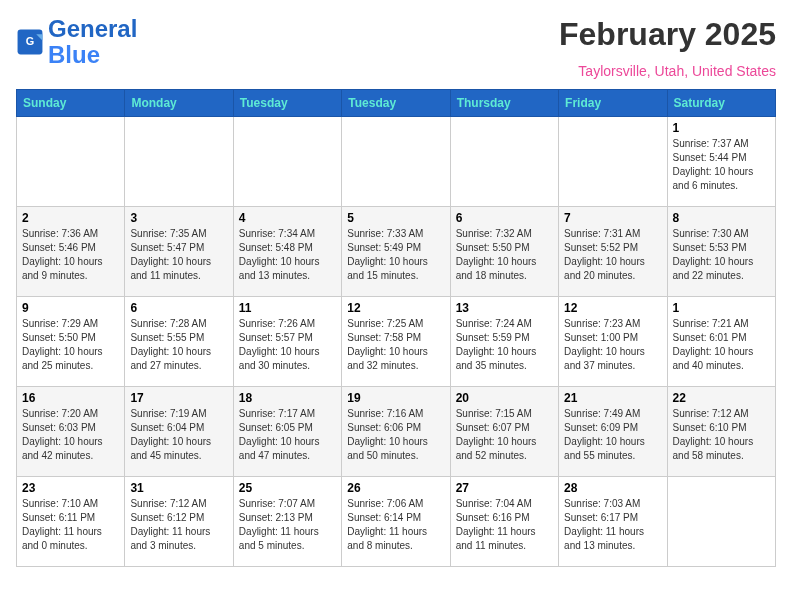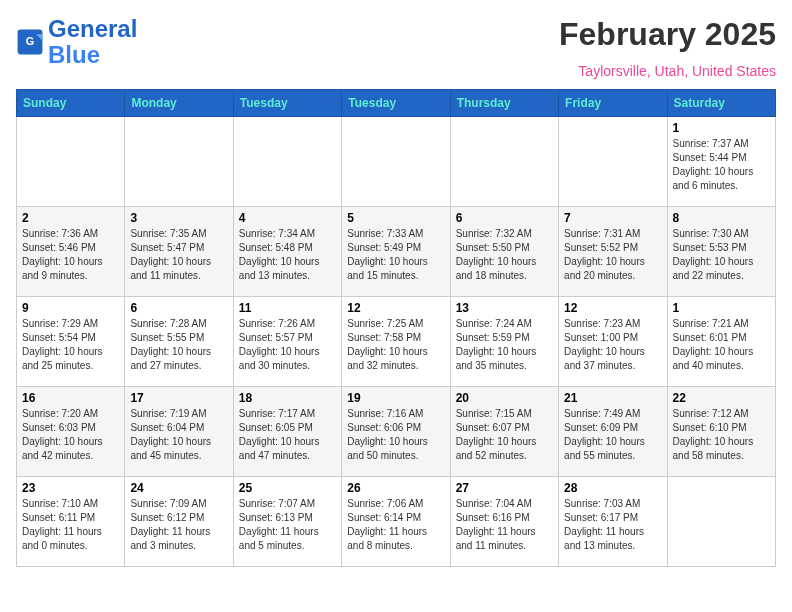--- a/index.html
+++ b/index.html
@@ -177,21 +177,21 @@
           <div class="day-num">8</div>
           <div class="day-info">Sunrise: 7:30 AM
 Sunset: 5:53 PM
 Daylight: 10 hours and 22 minutes.</div>
         </td>
       </tr>
       <tr>
         <td>
           <div class="day-num">9</div>
           <div class="day-info">Sunrise: 7:29 AM
-Sunset: 5:54 PM
+Sunset: 5:50 PM
 Daylight: 10 hours and 25 minutes.</div>
         </td>
         <td>
           <div class="day-num">6</div>
           <div class="day-info">Sunrise: 7:28 AM
 Sunset: 5:55 PM
 Daylight: 10 hours and 27 minutes.</div>
         </td>
         <td>
           <div class="day-num">11</div>
@@ -269,29 +269,29 @@
         </td>
       </tr>
       <tr>
         <td>
           <div class="day-num">23</div>
           <div class="day-info">Sunrise: 7:10 AM
 Sunset: 6:11 PM
 Daylight: 11 hours and 0 minutes.</div>
         </td>
         <td>
-          <div class="day-num">24</div>
-          <div class="day-info">Sunrise: 7:09 AM
+          <div class="day-num">31</div>
+          <div class="day-info">Sunrise: 7:12 AM
 Sunset: 6:12 PM
 Daylight: 11 hours and 3 minutes.</div>
         </td>
         <td>
           <div class="day-num">25</div>
           <div class="day-info">Sunrise: 7:07 AM
-Sunset: 6:13 PM
+Sunset: 2:13 PM
 Daylight: 11 hours and 5 minutes.</div>
         </td>
         <td>
           <div class="day-num">26</div>
           <div class="day-info">Sunrise: 7:06 AM
 Sunset: 6:14 PM
 Daylight: 11 hours and 8 minutes.</div>
         </td>
         <td>
           <div class="day-num">27</div>

